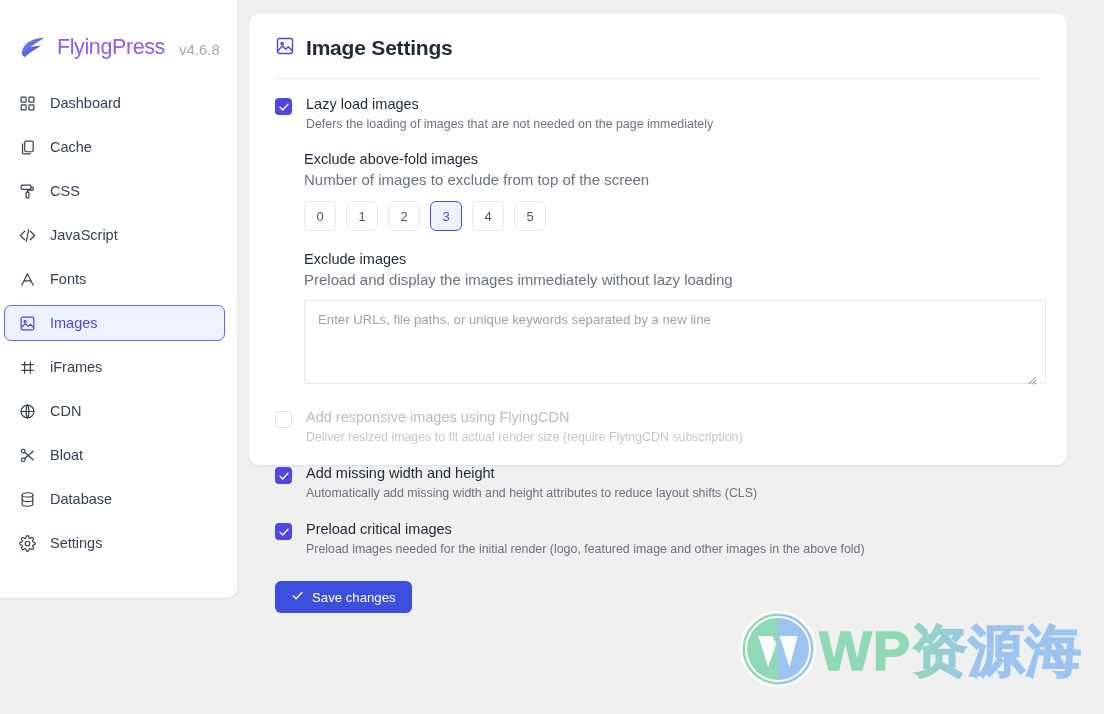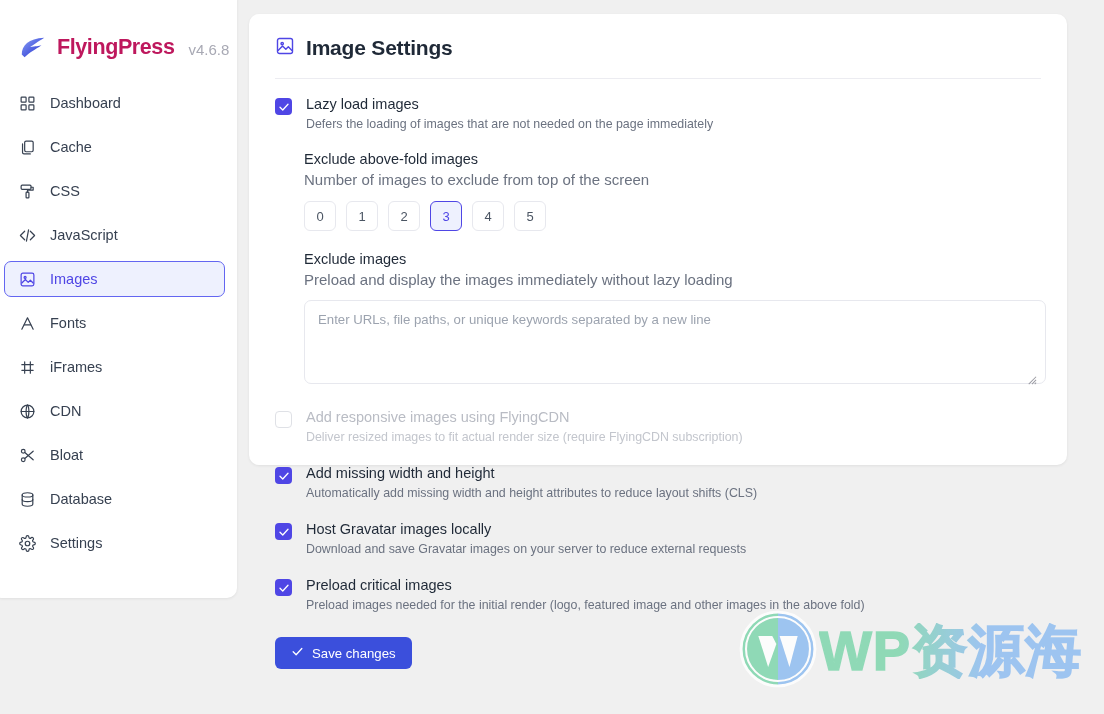--- a/index.html
+++ b/index.html
@@ -21,22 +21,22 @@
     border-radius: 10px;
     box-shadow: 0 1px 3px rgba(0,0,0,.07);
   }
   .brand {
     display: flex; align-items: center;
     padding: 42px 0 0 26px;
     gap: 9px;
   }
   .brand-mark { width: 30px; height: 30px; flex: none; }
   .brand-name {
-    font-size: 21.5px; font-weight: 700; letter-spacing: -.4px;
-    color: #be185d;
+    font-size: 21.5px; font-weight: 400; letter-spacing: -.4px;
+    color: #8b5cf6;
   }
   .brand-version {
     font-size: 15px; color: #a8a9b4; margin-left: 5px;
     align-self: flex-end; padding-bottom: 4px;
   }
   .nav { margin-top: 23px; padding: 0 12px; }
   .nav-item {
     display: flex; align-items: center; gap: 14px;
     height: 36px; padding: 0 13px; margin-bottom: 8px;
     border-radius: 7px;
@@ -105,21 +105,21 @@
   }
   .num-btn.selected {
     border: 1.5px solid #4f46e5;
     background: #eef1fe;
     color: #4f46e5;
   }
 
   .ta-wrap { position: relative; margin-top: 12px; }
   .textarea {
     width: 742px; height: 84px;
-    border: 1px solid #e7e8ee; border-radius: 7px;
+    border: 1px solid #e7e8ee; border-radius: 2px;
     background: #ffffff;
     padding: 11px 13px;
     font-family: "Liberation Sans", sans-serif;
     font-size: 13.2px; color: #111827;
     resize: none; outline: none;
   }
   .textarea::placeholder { color: #9ca3af; }
   .resize-grip {
     position: absolute; right: 4px; bottom: 6px;
     width: 11px; height: 11px; pointer-events: none;
@@ -216,39 +216,39 @@
         <span class="nav-icon">
           <svg viewBox="0 0 24 24" width="17" height="17">
               <path d="M8 6 2 12l6 6"></path>
               <path d="M16 6l6 6-6 6"></path>
               <path d="M13.5 4l-3 16"></path>
             </svg>
         </span>
         <span>JavaScript</span>
       </div>
 
+      <div class="nav-item">
+        <span class="nav-icon">
+          <svg viewBox="0 0 24 24" width="17" height="17">
+              <path d="M4 20 12 4l8 16"></path>
+              <path d="M7.5 14h9"></path>
+            </svg>
+        </span>
+        <span>Fonts</span>
+      </div>
+
       <div class="nav-item active">
         <span class="nav-icon">
           <svg viewBox="0 0 24 24" width="17" height="17">
               <rect x="3" y="3" width="18" height="18" rx="2.5"></rect>
               <circle cx="8.6" cy="9" r="1.4"></circle>
               <path d="M4 17l5-5 4 4 3-3 4 4"></path>
             </svg>
         </span>
         <span>Images</span>
-      </div>
-
-      <div class="nav-item">
-        <span class="nav-icon">
-          <svg viewBox="0 0 24 24" width="17" height="17">
-              <path d="M4 20 12 4l8 16"></path>
-              <path d="M7.5 14h9"></path>
-            </svg>
-        </span>
-        <span>Fonts</span>
       </div>
 
       <div class="nav-item">
         <span class="nav-icon">
           <svg viewBox="0 0 24 24" width="17" height="17">
               <path d="M4 8h16M4 16h16M8 4v16M16 4v16"></path>
             </svg>
         </span>
         <span>iFrames</span>
       </div>
@@ -373,31 +373,20 @@
             <svg viewBox="0 0 24 24" width="12" height="12">
                 <path d="M4 12.5 9.5 18 20 6.5"></path>
               </svg>
           </span>
           <span class="opt-text">
             <div class="opt-title">Add missing width and height</div>
             <div class="opt-desc">Automatically add missing width and height attributes to reduce layout shifts (CLS)</div>
           </span>
         </div>
 
-        <div class="opt">
-          <span class="cb">
-            <svg viewBox="0 0 24 24" width="12" height="12">
-                <path d="M4 12.5 9.5 18 20 6.5"></path>
-              </svg>
-          </span>
-          <span class="opt-text">
-            <div class="opt-title">Host Gravatar images locally</div>
-            <div class="opt-desc">Download and save Gravatar images on your server to reduce external requests</div>
-          </span>
-        </div>
 
         <div class="opt">
           <span class="cb">
             <svg viewBox="0 0 24 24" width="12" height="12">
                 <path d="M4 12.5 9.5 18 20 6.5"></path>
               </svg>
           </span>
           <span class="opt-text">
             <div class="opt-title">Preload critical images</div>
             <div class="opt-desc">Preload images needed for the initial render (logo, featured image and other images in the above fold)</div>

